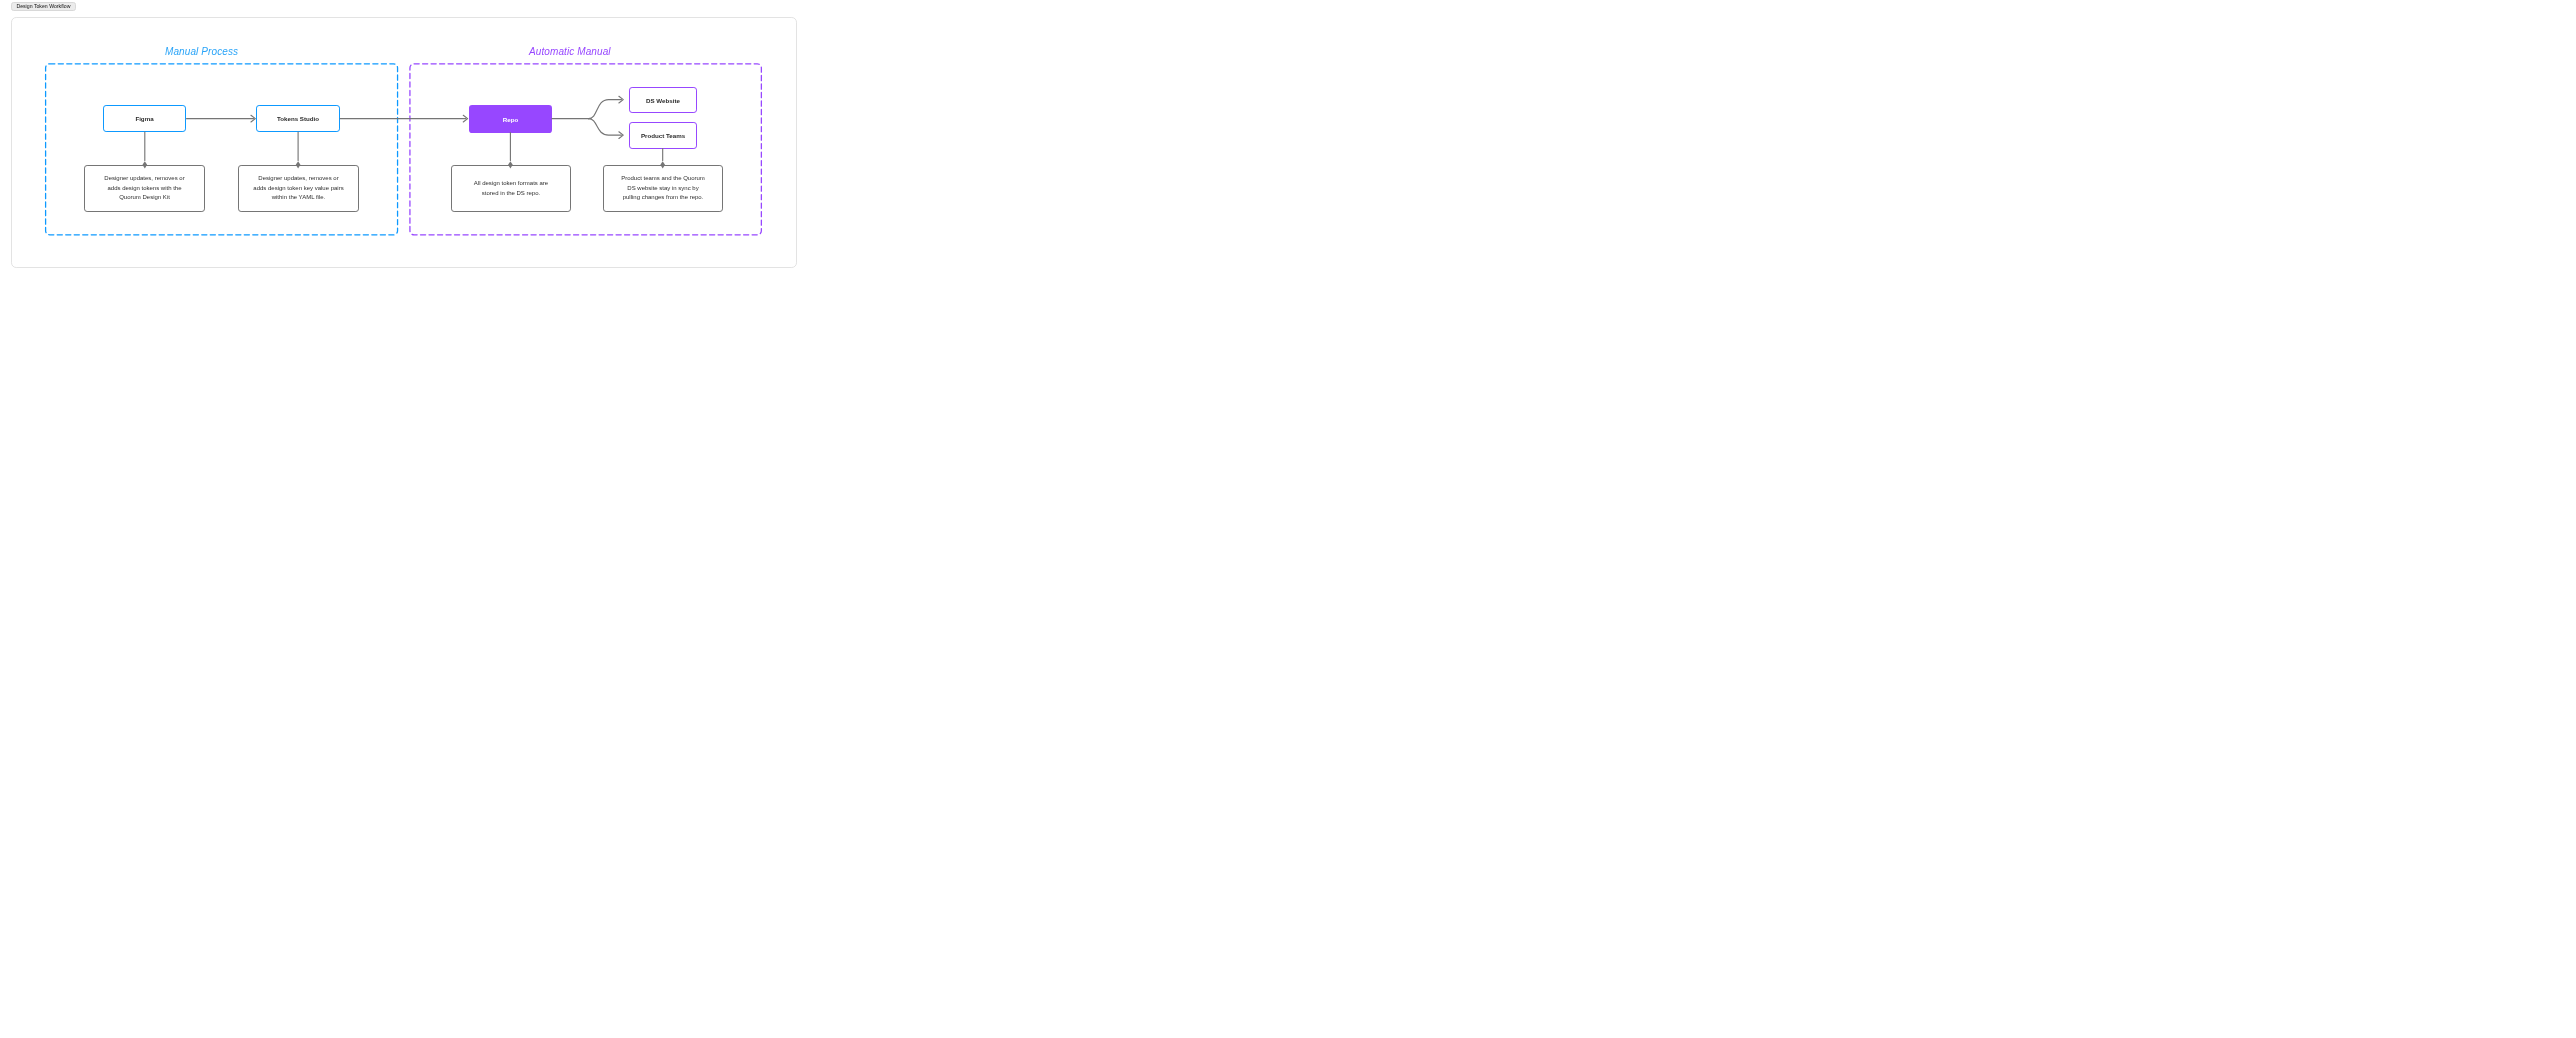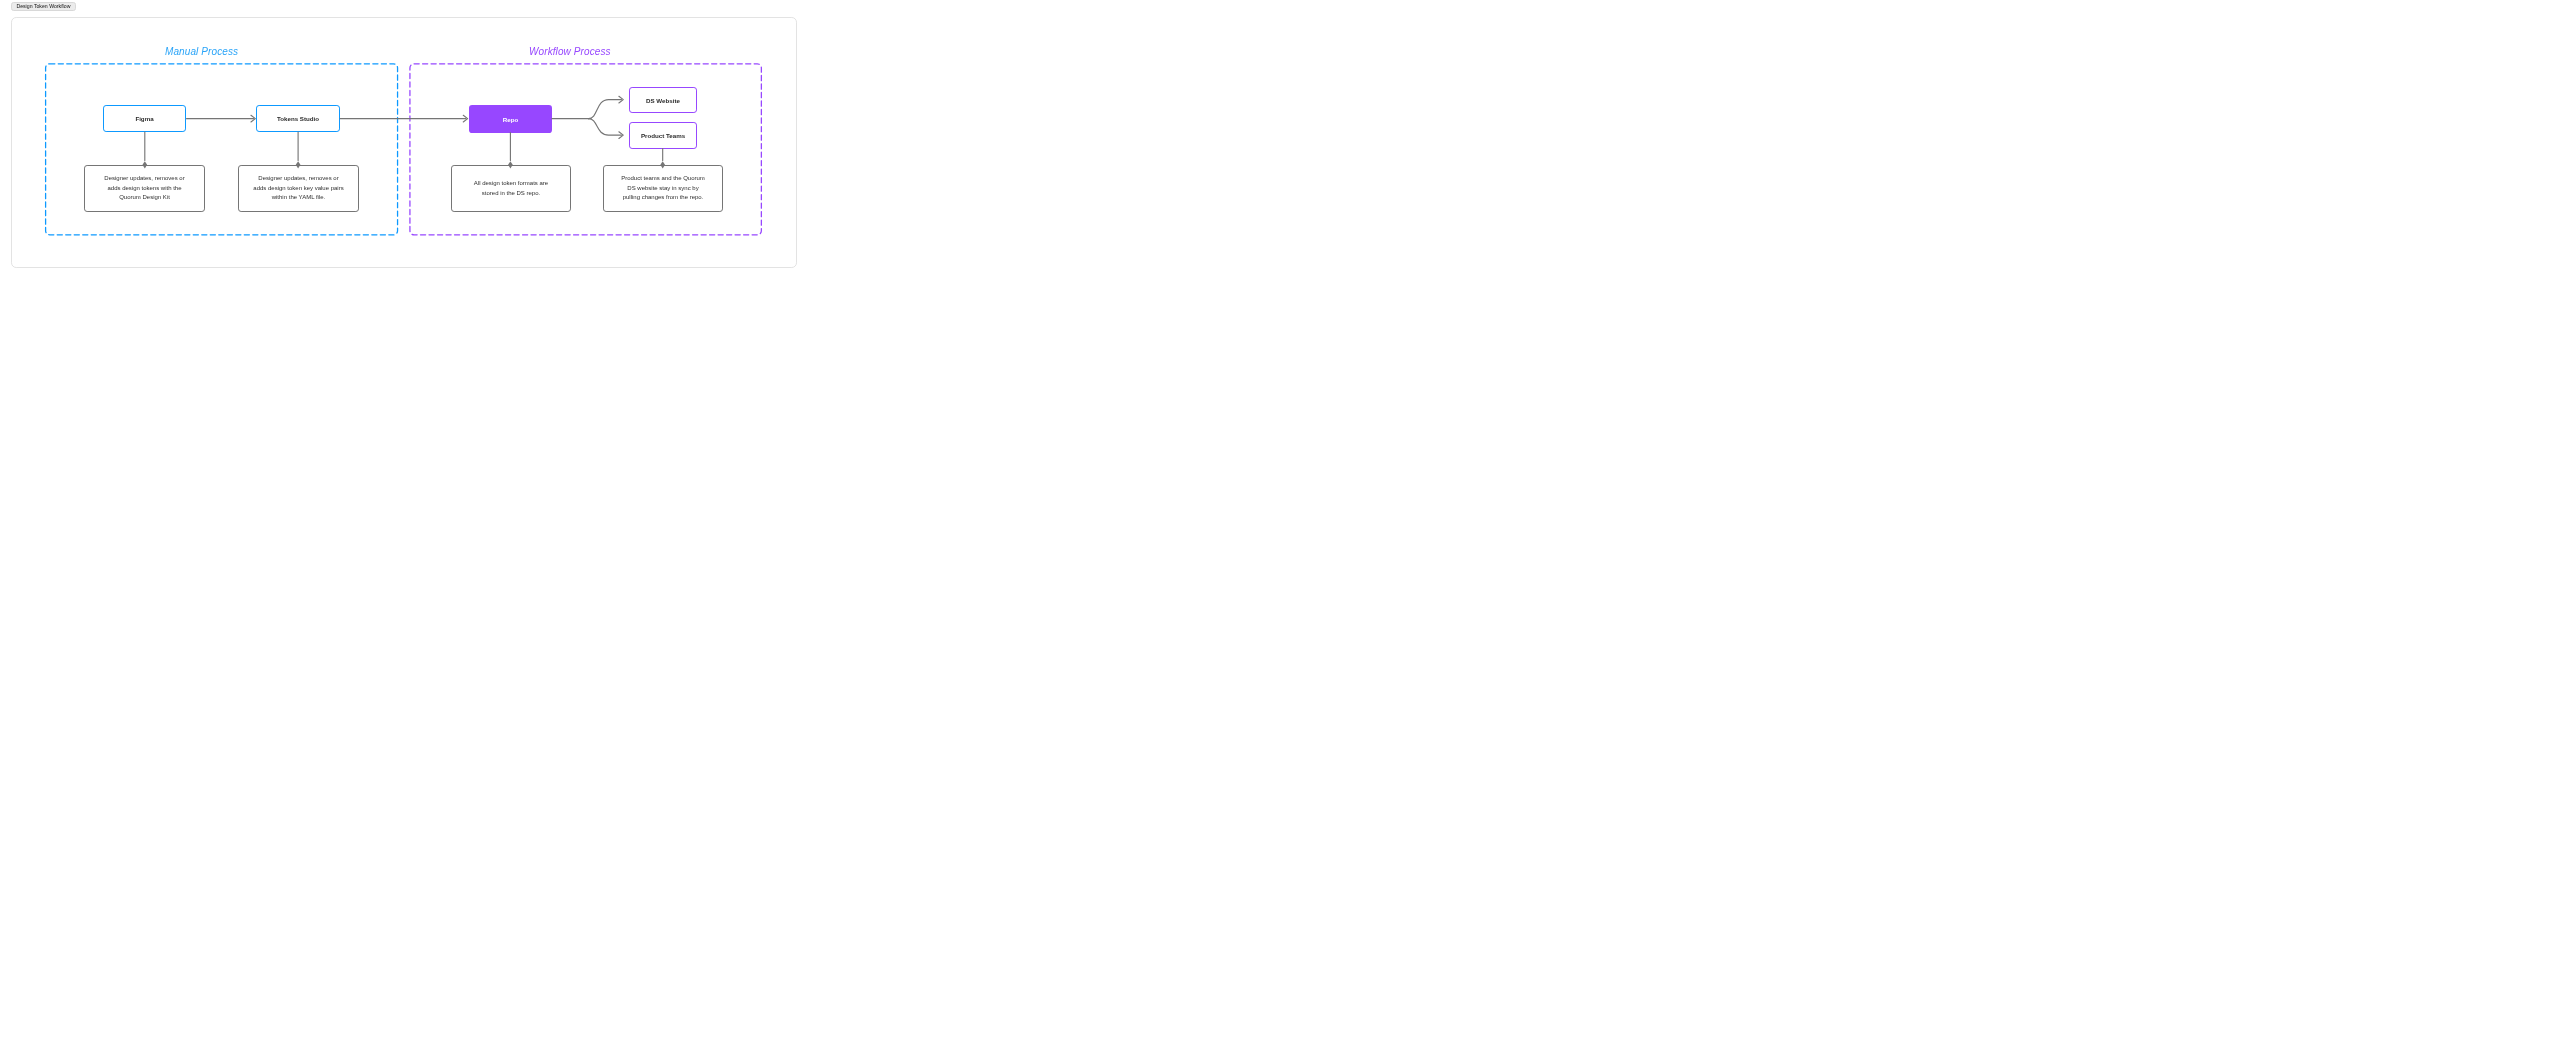--- a/index.html
+++ b/index.html
@@ -54,21 +54,21 @@
 </head>
 <body>
 
 <div class="stage">
 
   <div class="badge">Design Token Workflow</div>
 
   <div class="canvas"></div>
 
   <div class="section-title manual">Manual Process</div>
-  <div class="section-title automatic">Workflow Process</div>
+  <div class="section-title automatic">Automatic Manual</div>
 
   <div class="node figma">
     <span>Figma</span>
   </div>
   <div class="node tokens">
     <span>Tokens Studio</span>
   </div>
   <div class="node repo filled">
     <span>Repo</span>
   </div>

